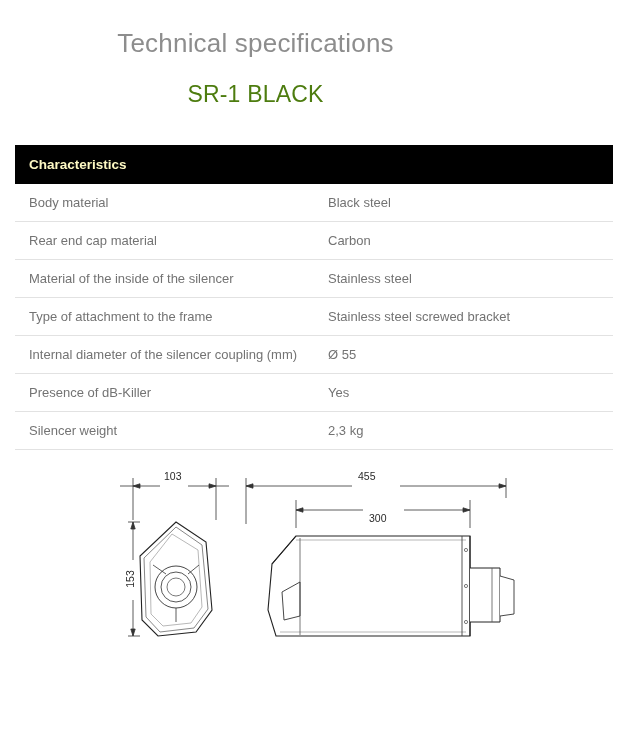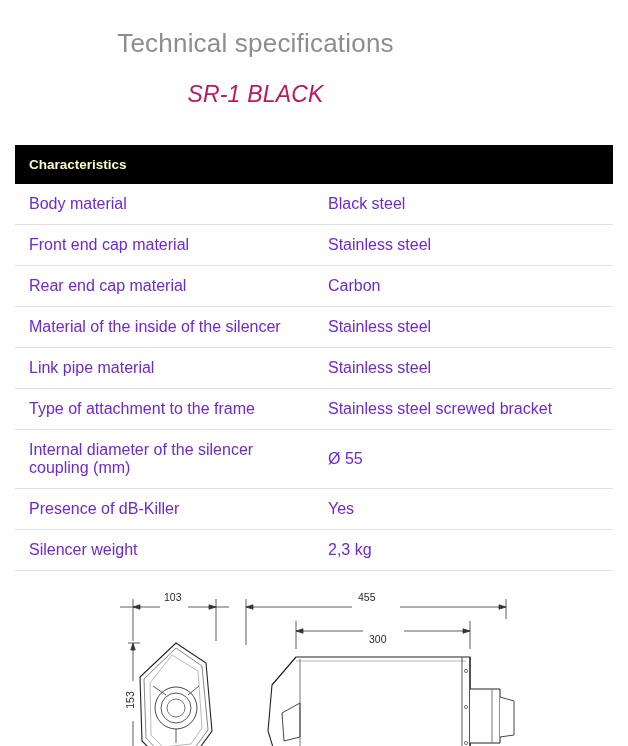--- a/index.html
+++ b/index.html
@@ -24,43 +24,42 @@
     text-align: center;
     font-size: 26px;
     color: #8d8d8d;
     font-weight: 400;
     padding-top: 28px;
     letter-spacing: 0.2px;
   }
   .subtitle {
     text-align: center;
     font-size: 23px;
-    color: #be185d;
+    color: #4d7c0f;
     font-weight: 400;
     padding-top: 22px;
     letter-spacing: 0.2px;
-    font-style: italic;
   }
   .spec-table {
     margin: 37px 15px 0 15px;
     border-collapse: collapse;
     width: 598px;
     table-layout: fixed;
   }
   .spec-table thead th {
     background: #000000;
     color: #fef9c3;
     text-align: left;
     font-size: 13.5px;
     font-weight: bold;
     padding: 12px 14px;
   }
   .spec-table tbody td {
-    font-size: 16px;
-    color: #6d28d9;
+    font-size: 13px;
+    color: #737373;
     padding: 11px 14px;
     border-bottom: 1px solid #e2e2e2;
     vertical-align: middle;
   }
   .spec-table tbody tr:first-child td {
     border-top: none;
   }
   .col-name { width: 360px; }
   .col-val  { width: 238px; }
 
@@ -96,33 +95,25 @@
       <tr>
         <th colspan="2">Characteristics</th>
       </tr>
     </thead>
     <tbody>
       <tr>
         <td class="col-name">Body material</td>
         <td class="col-val">Black steel</td>
       </tr>
       <tr>
-        <td class="col-name">Front end cap material</td>
-        <td class="col-val">Stainless steel</td>
-      </tr>
-      <tr>
         <td class="col-name">Rear end cap material</td>
         <td class="col-val">Carbon</td>
       </tr>
       <tr>
         <td class="col-name">Material of the inside of the silencer</td>
-        <td class="col-val">Stainless steel</td>
-      </tr>
-      <tr>
-        <td class="col-name">Link pipe material</td>
         <td class="col-val">Stainless steel</td>
       </tr>
       <tr>
         <td class="col-name">Type of attachment to the frame</td>
         <td class="col-val">Stainless steel screwed bracket</td>
       </tr>
       <tr>
         <td class="col-name">Internal diameter of the silencer coupling (mm)</td>
         <td class="col-val">Ø 55</td>
       </tr>

